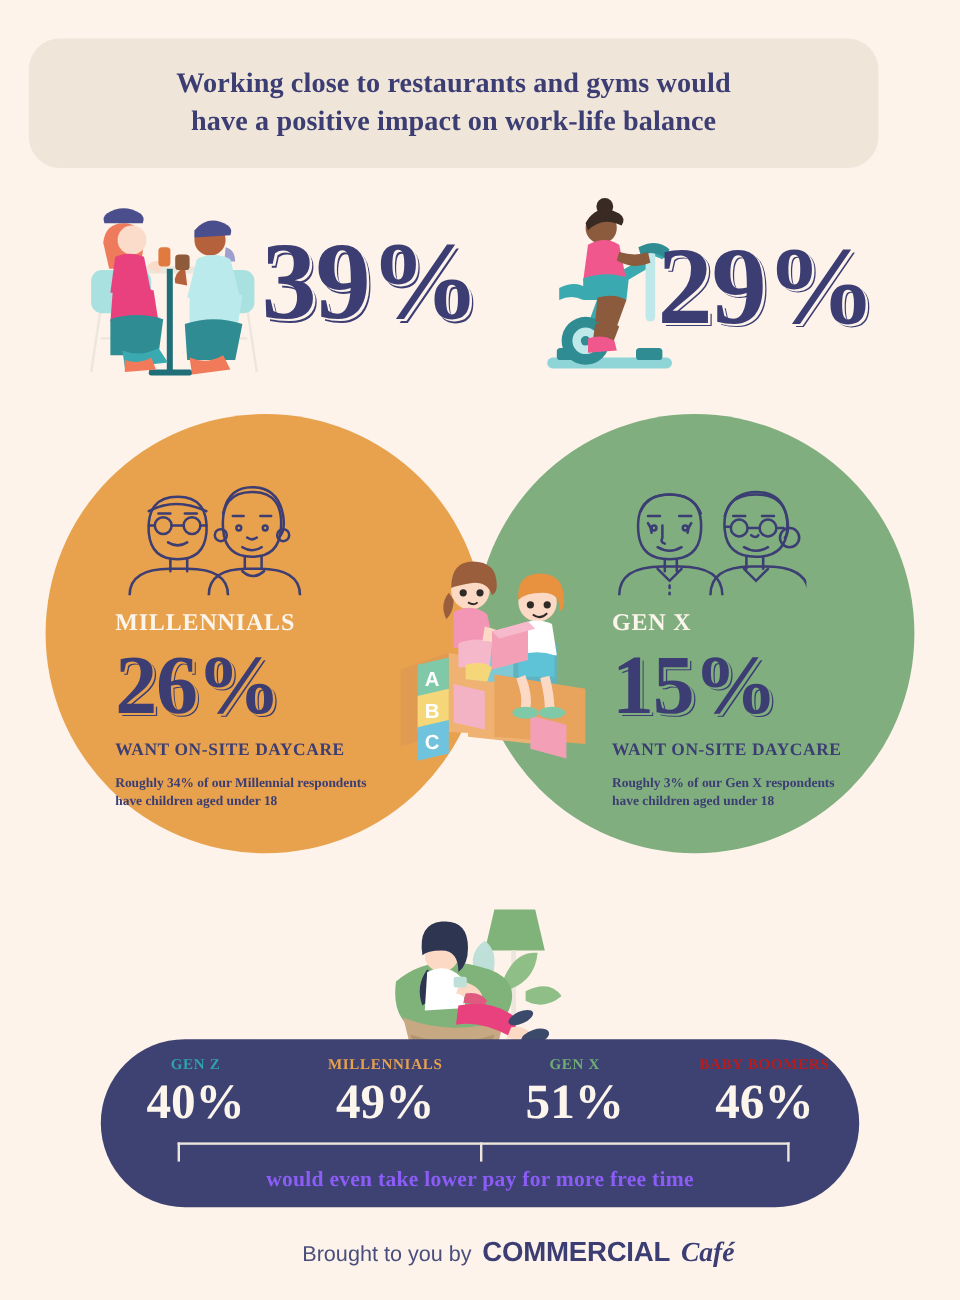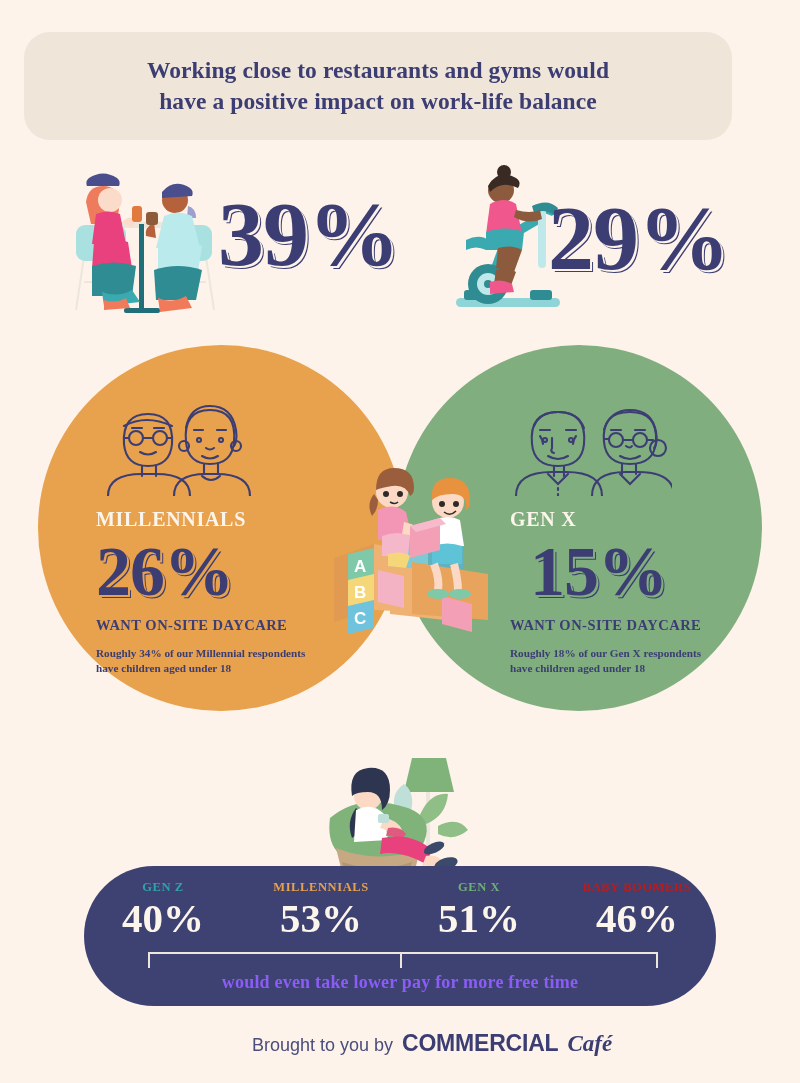--- a/index.html
+++ b/index.html
@@ -43,21 +43,21 @@
   .gen-name{
     font-family:"Liberation Serif", serif;font-weight:700;
     font-size:20px;color:#FCF5EC;letter-spacing:.7px;
   }
   .pct-mid{
     font-family:"Liberation Serif", serif;font-weight:700;
     font-size:70px;color:#3B3D73;line-height:1;letter-spacing:-1px;
     margin-top:6px;
   }
   .pct-mid.onOrange{text-shadow:2px 2px 0 #E8A14D, 3px 3px 0 #3B3D73;}
-  .pct-mid.onGreen{text-shadow:2px 2px 0 #80AE7F, 3px 3px 0 #3B3D73;margin-left:20px;}
+  .pct-mid.onGreen{text-shadow:2px 2px 0 #80AE7F, 3px 3px 0 #3B3D73;}
   .want-line{
     font-family:"Liberation Serif", serif;font-weight:700;
     font-size:14.5px;color:#3B3D73;letter-spacing:.5px;margin-top:10px;
   }
   .sub-line{
     font-family:"Liberation Serif", serif;font-weight:700;
     font-size:11.2px;color:#3B3D73;line-height:1.38;margin-top:12px;
   }
 
   
@@ -254,21 +254,21 @@
       <path d="M84 104 q0 -24 34 -24 h12 q36 0 36 24"></path>
       <path d="M112 82 l10 10 l10 -10"></path>
     </g>
   </svg>
 
   <div class="circ-block" style="left:510px;top:508px;width:280px;">
     <div class="gen-name">GEN X</div>
     <div class="pct-mid onGreen">15%</div>
     <div class="want-line">WANT ON-SITE DAYCARE</div>
     <div class="sub-line">
-      <div>Roughly 18% of our Gen X respondents</div>
+      <div>Roughly 3% of our Gen X respondents</div>
       <div>have children aged under 18</div>
     </div>
   </div>
 
   <svg class="illo" style="left:312px;top:462px;" width="176" height="176" viewBox="0 0 176 176">
 
     <path d="M22 96 L62 82 L62 148 L22 160z" fill="#E09A52"></path>
     <path d="M62 82 L104 90 L104 150 L62 148z" fill="#F0B272"></path>
     <path d="M78 70 L116 62 L116 104 L78 112z" fill="#7FC9D4"></path>
     <path d="M116 62 L152 74 L152 112 L116 104z" fill="#5FB3C0"></path>
@@ -341,21 +341,21 @@
 
   <div class="navybar"></div>
 
   <div class="stats-row">
     <div class="stat-cell">
       <div class="stat-label" style="color:#2FA3A8">GEN Z</div>
       <div class="stat-val">40%</div>
     </div>
     <div class="stat-cell">
       <div class="stat-label" style="color:#E8A14D">MILLENNIALS</div>
-      <div class="stat-val">53%</div>
+      <div class="stat-val">49%</div>
     </div>
     <div class="stat-cell">
       <div class="stat-label" style="color:#6FAE74">GEN X</div>
       <div class="stat-val">51%</div>
     </div>
     <div class="stat-cell">
       <div class="stat-label" style="color:#b91c1c">BABY BOOMERS</div>
       <div class="stat-val">46%</div>
     </div>
   </div>

